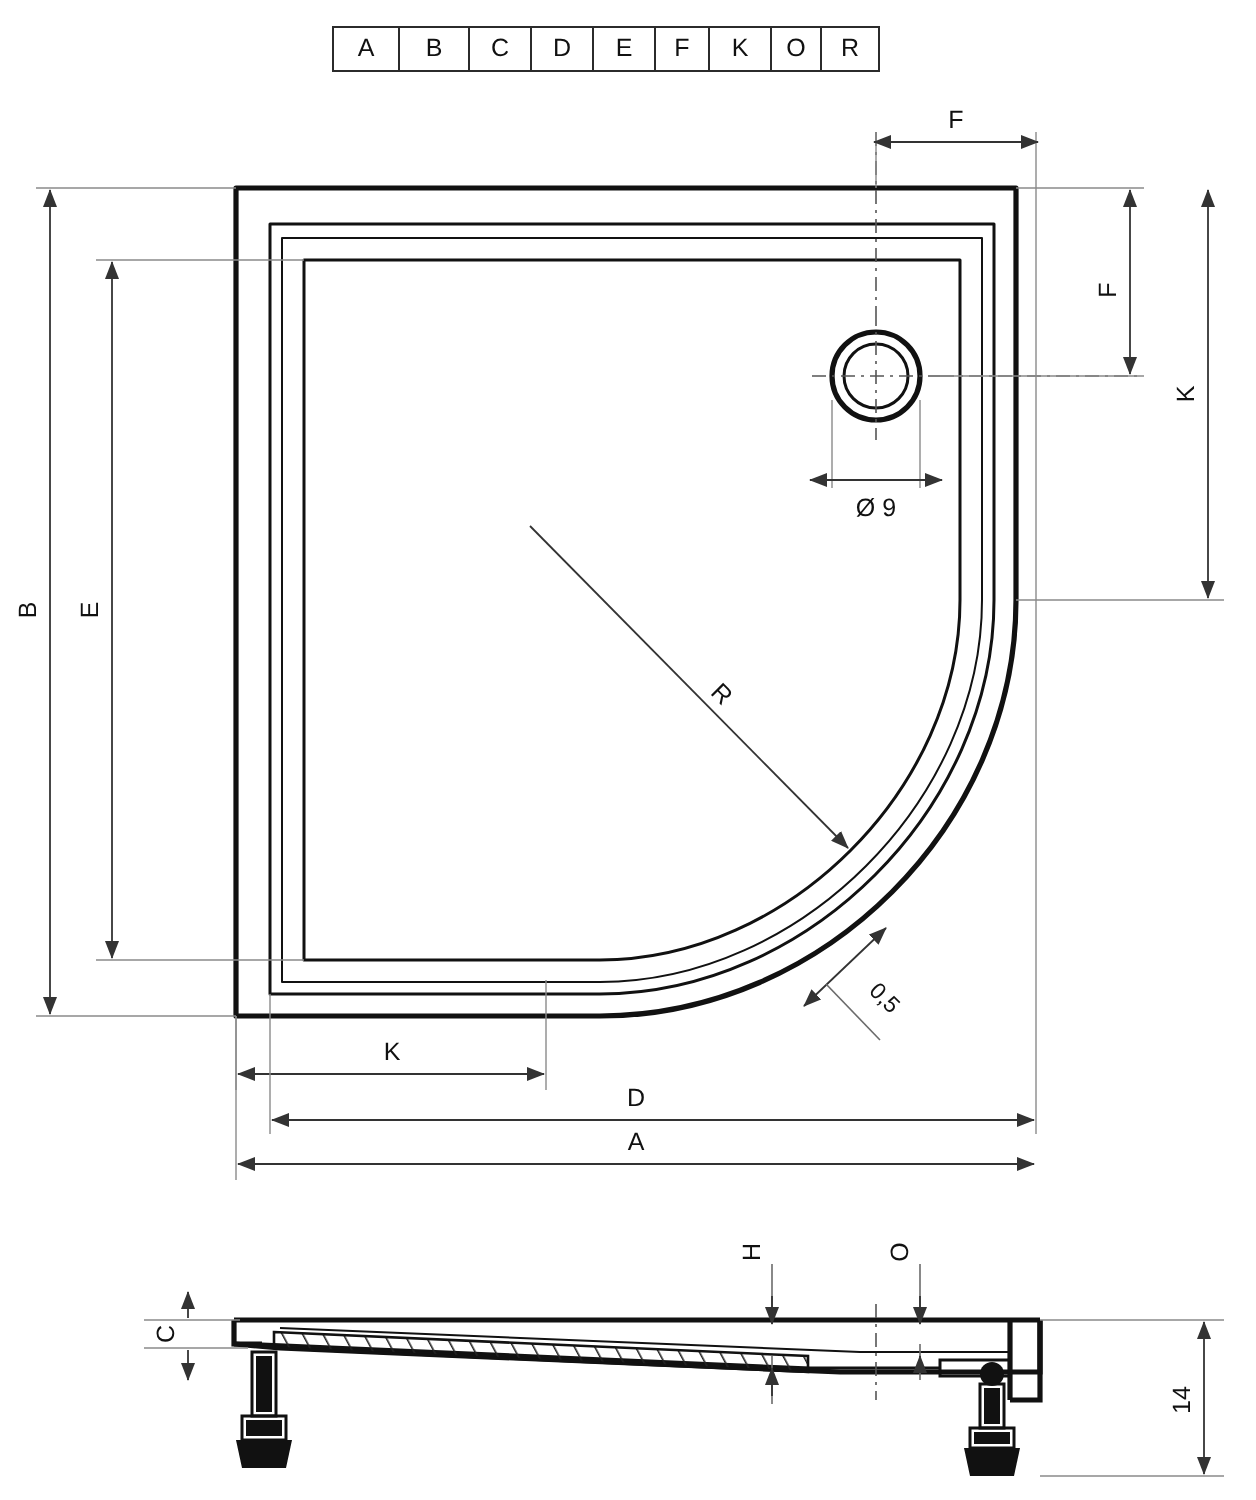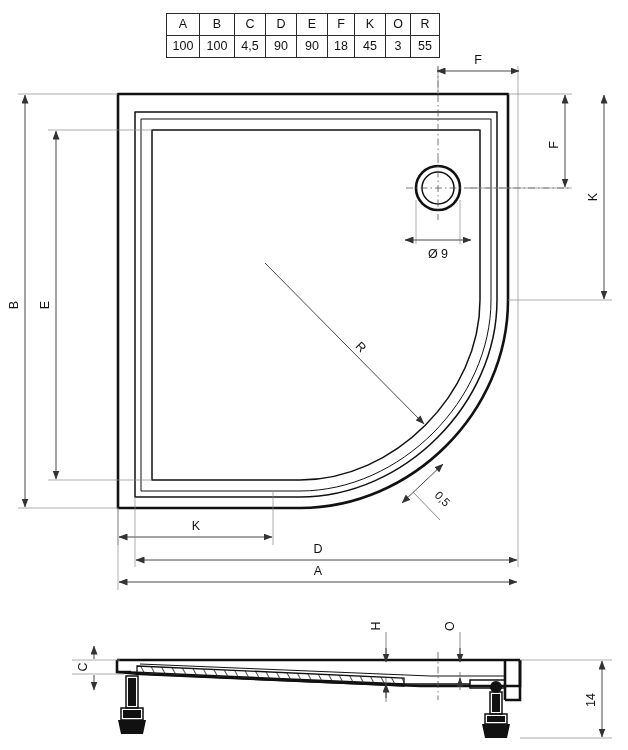--- a/index.html
+++ b/index.html
@@ -38,31 +38,20 @@
       <td style="width:32px">A</td>
       <td style="width:34px">B</td>
       <td style="width:30px">C</td>
       <td style="width:30px">D</td>
       <td style="width:30px">E</td>
       <td style="width:26px">F</td>
       <td style="width:30px">K</td>
       <td style="width:24px">O</td>
       <td style="width:28px">R</td>
     </tr>
-    <tr class="val">
-      <td>100</td>
-      <td>100</td>
-      <td>4,5</td>
-      <td>90</td>
-      <td>90</td>
-      <td>18</td>
-      <td>45</td>
-      <td>3</td>
-      <td>55</td>
-    </tr>
   </tbody>
     </table>
 
   <svg width="628" height="750">
     <defs>
       <marker id="ah-r" markerWidth="9" markerHeight="7" refX="8.5" refY="3.5" orient="auto" markerUnits="userSpaceOnUse">
         <path d="M0,0 L9,3.5 L0,7 Z" fill="#333333"></path>
       </marker>
       <marker id="ah-l" markerWidth="9" markerHeight="7" refX="0.5" refY="3.5" orient="auto" markerUnits="userSpaceOnUse">
         <path d="M9,0 L0,3.5 L9,7 Z" fill="#333333"></path>

